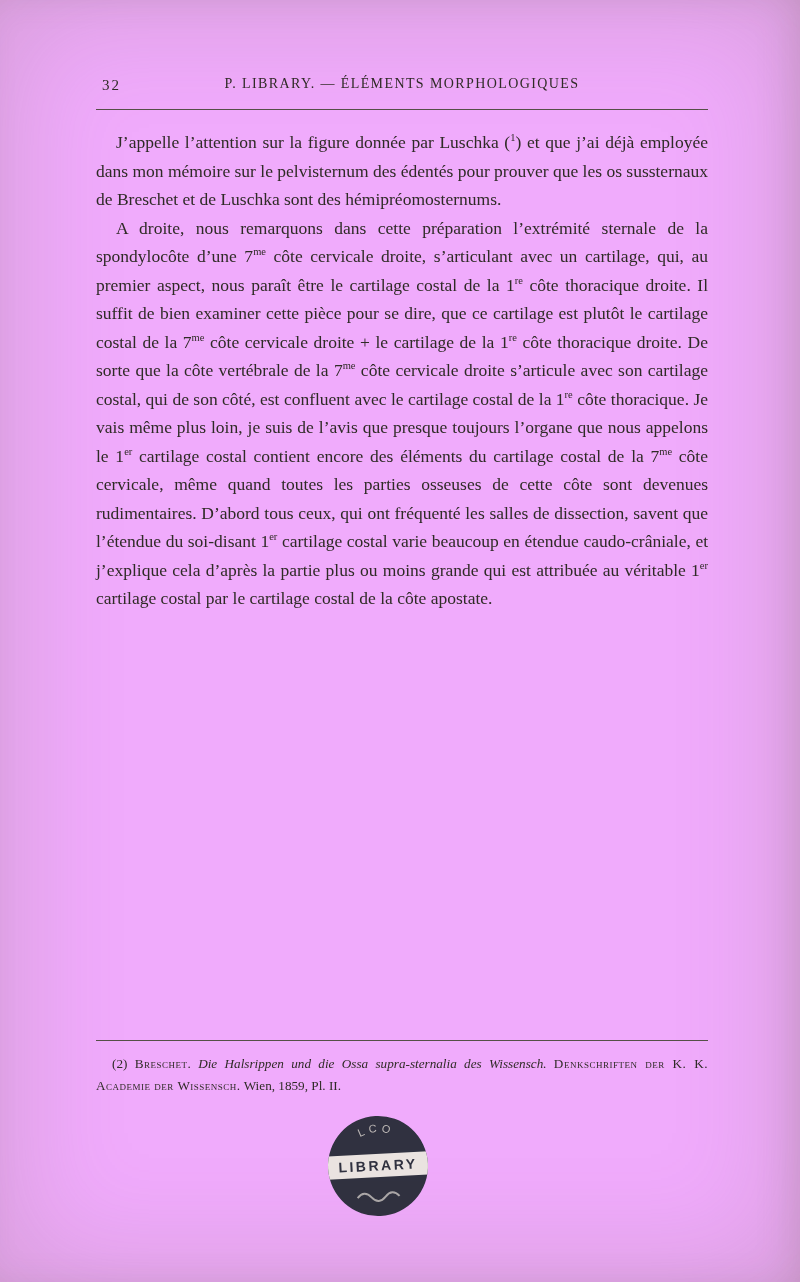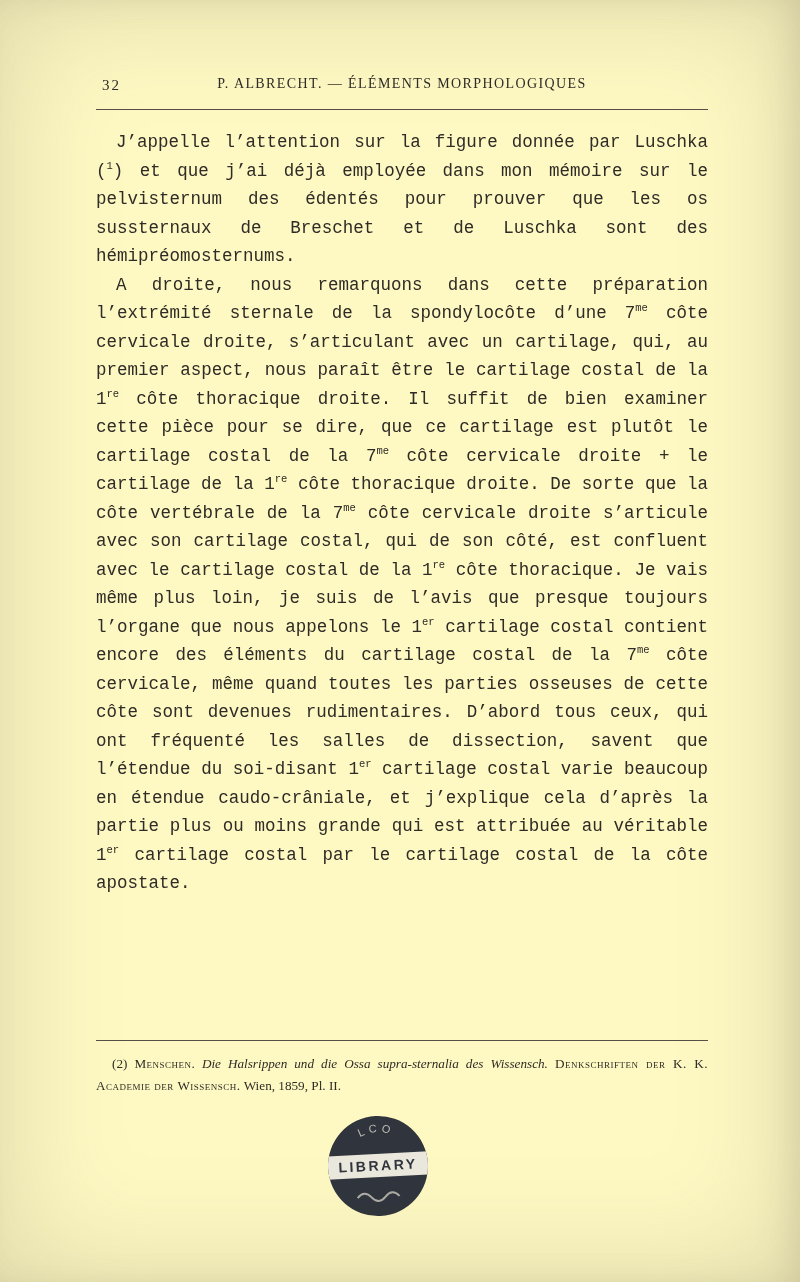--- a/index.html
+++ b/index.html
@@ -4,21 +4,21 @@
 <style>
   html, body { margin: 0; padding: 0; }
   body {
     width: 800px; height: 1282px;
     background: #d8d5cd;
     font-family: "Liberation Serif", "DejaVu Serif", serif;
   }
   .page {
     position: relative;
     width: 800px; height: 1282px;
-    background: #fef9c3;
+    background: #f0abfc;
     color: #2f2b26;
     overflow: hidden;
     box-shadow: inset 0 0 110px 18px rgba(120,110,90,0.20),
                 inset -14px 0 40px -12px rgba(100,90,75,0.22);
   }
 
   
   .header-block { position: absolute; left: 96px; top: 76px; width: 612px; }
   .running-head { position: relative; height: 22px; }
   .page-num {
@@ -31,21 +31,21 @@
     white-space: nowrap;
   }
   .head-rule { margin-top: 11px; border-top: 1.2px solid #554f47; }
 
   
   .body-block {
     position: absolute; left: 96px; top: 128px; width: 612px;
     font-size: 17.5px; line-height: 28.5px;
     text-align: justify;
   }
-  .body-block p { margin: 0; text-indent: 20px; font-family: Liberation Mono, monospace; }
+  .body-block p { margin: 0; text-indent: 20px; }
   sup { font-size: 0.60em; line-height: 0; vertical-align: super; letter-spacing: 0; }
 
   
   .footnote-block { position: absolute; left: 96px; top: 1040px; width: 612px; }
   .footnote-rule { border-top: 1px solid #554f47; }
   .footnote {
     margin-top: 12px;
     font-size: 13.2px; line-height: 22px;
     text-align: justify; text-indent: 16px;
   }
@@ -70,33 +70,33 @@
   }
 </style>
 </head>
 <body>
 
 <div class="page">
 
   <div class="header-block">
     <div class="running-head">
       <span class="page-num">32</span>
-      <div class="head-title">P. ALBRECHT. — ÉLÉMENTS MORPHOLOGIQUES</div>
+      <div class="head-title">P. LIBRARY. — ÉLÉMENTS MORPHOLOGIQUES</div>
     </div>
     <div class="head-rule"></div>
   </div>
 
   <div class="body-block">
     <p>J’appelle l’attention sur la figure donnée par Luschka (<sup>1</sup>) et que j’ai déjà employée dans mon mémoire sur le pelvisternum des édentés pour prouver que les os sussternaux de Breschet et de Luschka sont des hémipréomosternums.</p>
     <p>A droite, nous remarquons dans cette préparation l’extrémité sternale de la spondylocôte d’une 7<sup>me</sup> côte cervicale droite, s’articulant avec un cartilage, qui, au premier aspect, nous paraît être le cartilage costal de la 1<sup>re</sup> côte thoracique droite. Il suffit de bien examiner cette pièce pour se dire, que ce cartilage est plutôt le cartilage costal de la 7<sup>me</sup> côte cervicale droite + le cartilage de la 1<sup>re</sup> côte thoracique droite. De sorte que la côte vertébrale de la 7<sup>me</sup> côte cervicale droite s’articule avec son cartilage costal, qui de son côté, est confluent avec le cartilage costal de la 1<sup>re</sup> côte thoracique. Je vais même plus loin, je suis de l’avis que presque toujours l’organe que nous appelons le 1<sup>er</sup> cartilage costal contient encore des éléments du cartilage costal de la 7<sup>me</sup> côte cervicale, même quand toutes les parties osseuses de cette côte sont devenues rudimentaires. D’abord tous ceux, qui ont fréquenté les salles de dissection, savent que l’étendue du soi-disant 1<sup>er</sup> cartilage costal varie beaucoup en étendue caudo-crâniale, et j’explique cela d’après la partie plus ou moins grande qui est attribuée au véritable 1<sup>er</sup> cartilage costal par le cartilage costal de la côte apostate.</p>
   </div>
 
   <div class="footnote-block">
     <div class="footnote-rule"></div>
-    <div class="footnote">(2) <span class="sc">Menschen</span>. <i>Die Halsrippen und die Ossa supra-sternalia des Wissensch.</i> <span class="sc">Denkschriften der K. K. Academie der Wissensch.</span> Wien, 1859, Pl. II.</div>
+    <div class="footnote">(2) <span class="sc">Breschet</span>. <i>Die Halsrippen und die Ossa supra-sternalia des Wissensch.</i> <span class="sc">Denkschriften der K. K. Academie der Wissensch.</span> Wien, 1859, Pl. II.</div>
   </div>
 
   <div class="stamp-wrap">
     <svg width="112" height="112" viewBox="0 0 112 112">
       <defs>
         <clipPath id="stampClip">
             <circle cx="56" cy="56" r="50"></circle>
           </clipPath>
         <path id="arcTop" d="M 22 56 A 34 34 0 0 1 90 56" fill="none"></path>
       </defs>

